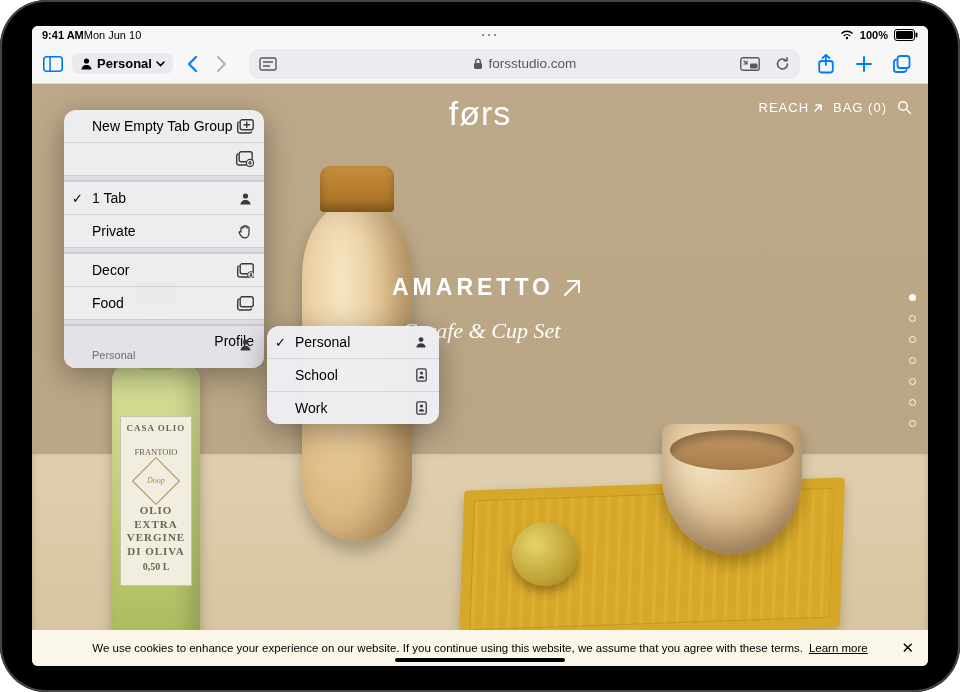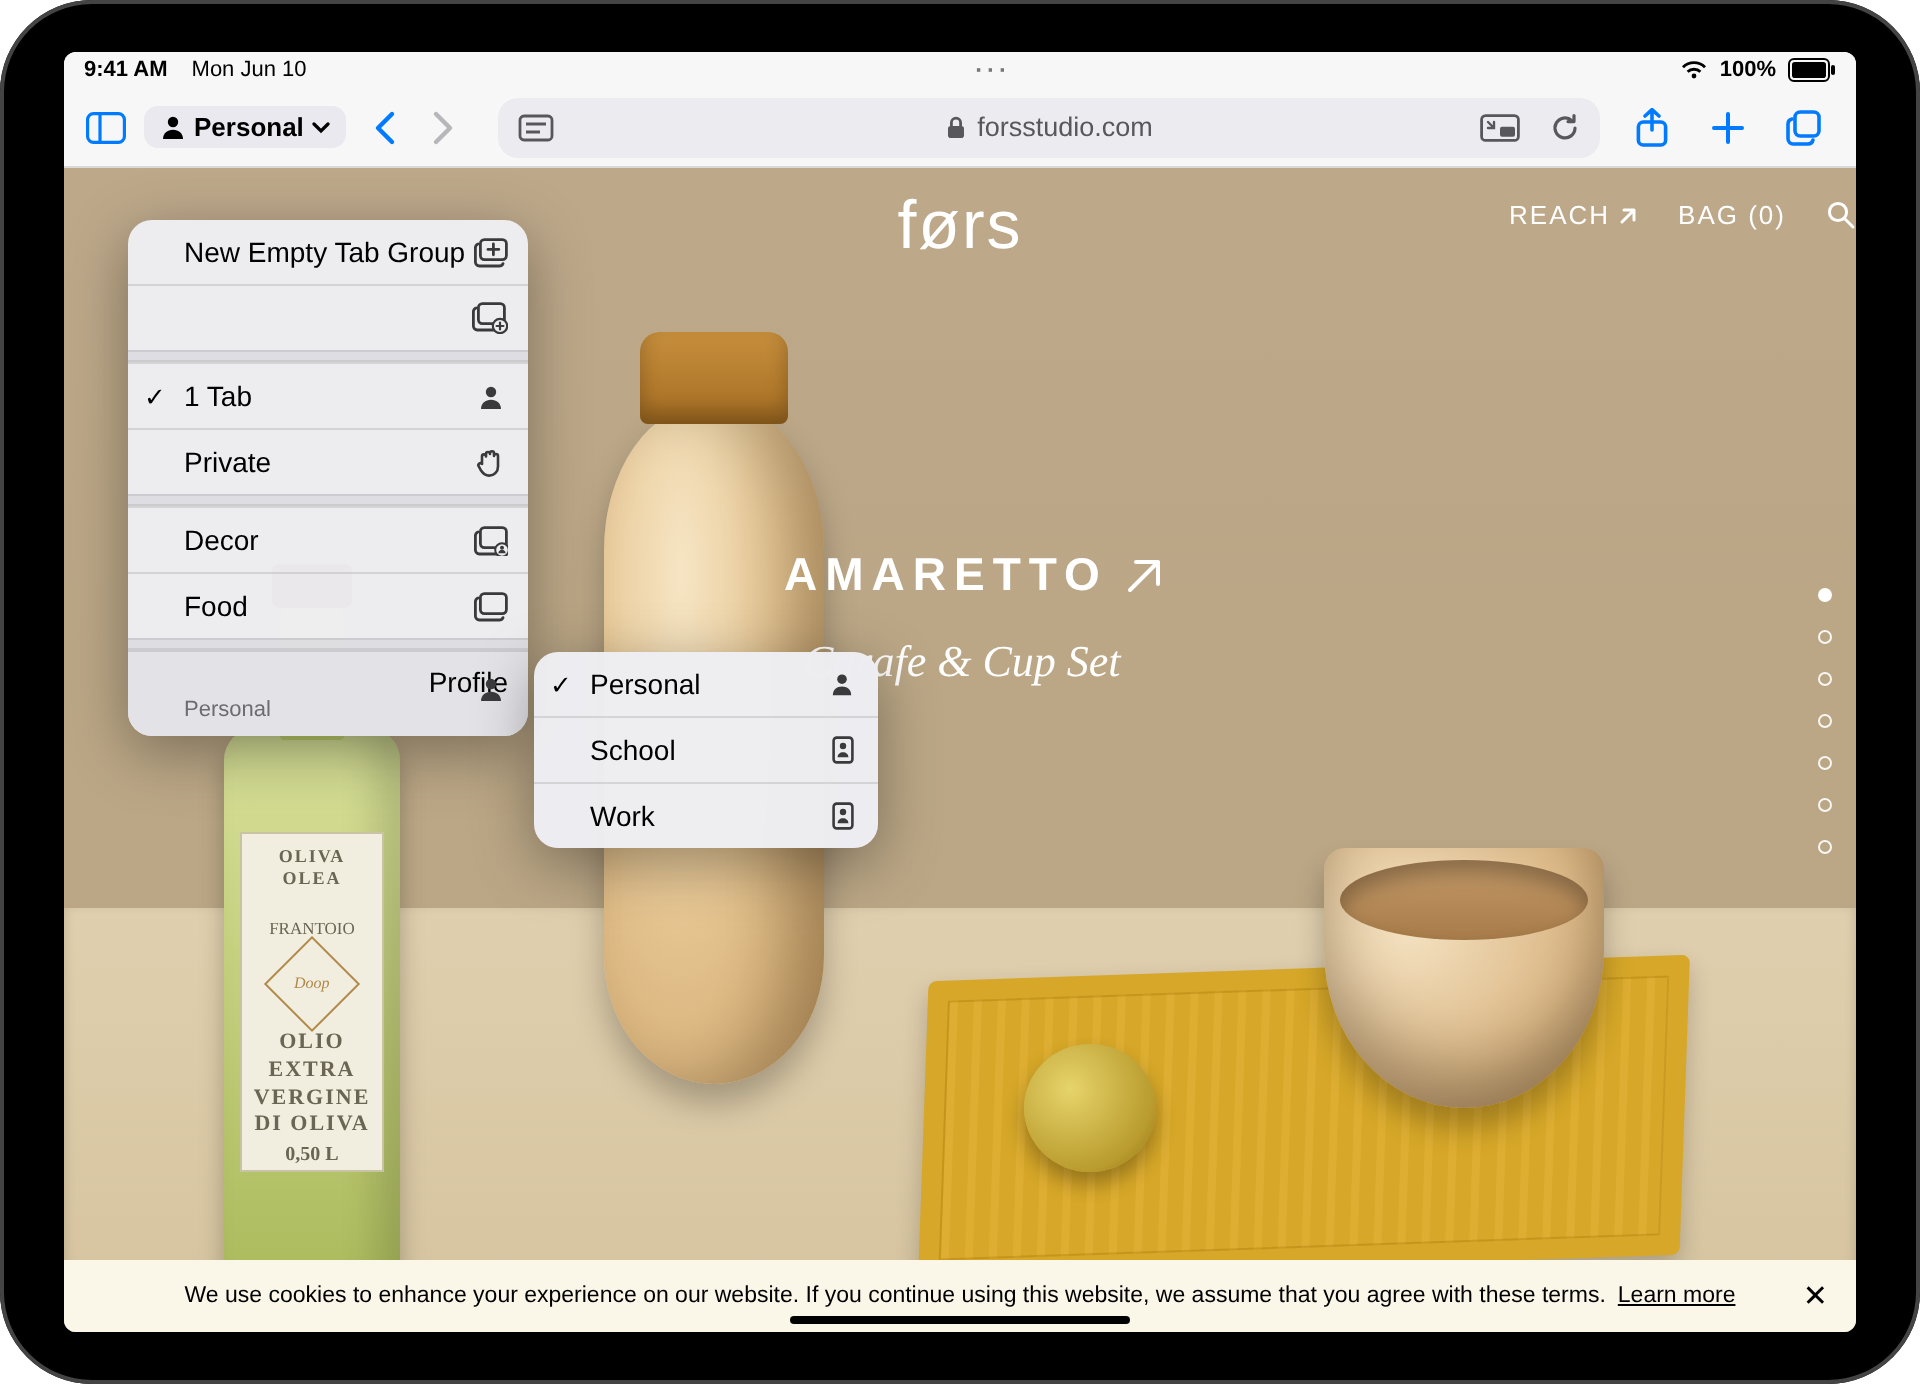--- a/index.html
+++ b/index.html
@@ -13,21 +13,21 @@
   .screen {
     position:absolute; left:32px; top:26px; width:896px; height:640px;
     background:#f7f5ef; border-radius:6px; overflow:hidden;
   }
 
   
   .statusbar {
     height:18px; display:flex; align-items:center; font-size:11px; font-weight:600; color:#000;
     padding:0 10px; background:#f7f7f7;
   }
-  .statusbar .left { flex:0 0 auto; display:flex; gap:12px; }
+  .statusbar .left { flex:0 0 auto; display:flex; gap:0; }
   .statusbar .center { flex:1; text-align:center; color:#777; font-size:12px; letter-spacing:2px; }
   .statusbar .right { flex:0 0 auto; display:flex; align-items:center; gap:6px; }
   .wifi-icon svg, .battery-icon svg { display:block; }
 
   
   .toolbar {
     height:40px; display:flex; align-items:center; padding:0 10px; background:#f7f7f7;
     border-bottom:1px solid #d9d9d9; gap:8px;
   }
   .tb-left { display:flex; align-items:center; gap:8px; flex:0 0 auto; }
@@ -126,21 +126,21 @@
     background:linear-gradient(#c68e3c,#a56d22); border-radius:10px 10px 4px 4px;
     box-shadow: inset 0 -6px 10px rgba(0,0,0,0.25);
   }
 
   
   .brand-logo {
     position:absolute; top:10px; left:50%; transform:translateX(-50%);
     font-size:34px; font-weight:400; color:#fff; letter-spacing:1px;
   }
   .site-nav {
-    position:absolute; top:16px; right:0; display:flex; gap:20px; align-items:center;
+    position:absolute; top:16px; right:16px; display:flex; gap:10px; align-items:center;
     color:#fff; font-size:13px; letter-spacing:1px;
   }
   .site-nav .link { display:flex; align-items:center; gap:4px; }
   .hero-title {
     position:absolute; left:360px; top:190px; color:#fff; font-size:23px;
     letter-spacing:4px; font-weight:700; display:flex; align-items:center; gap:6px;
   }
   .hero-sub {
     position:absolute; left:370px; top:234px; color:#fff; font-size:22px; font-style:italic;
     font-family:"Times New Roman", serif;
@@ -313,21 +313,21 @@
     </div>
 
     <div class="webpage">
       <div class="shelf-surface"></div>
       <div class="napkin"></div>
       <div class="cup"></div>
       <div class="pear"></div>
       <div class="carafe"></div>
       <div class="bottle">
         <div class="bottle-label">
-          <div class="brand">OLIVA OLEA</div>
+          <div class="brand">CASA OLIO</div>
           <div class="text">FRANTOIO</div>
           <div class="stamp">
               <span>Doop</span>
             </div>
           <div class="big">OLIO EXTRA</div>
           <div class="big">VERGINE</div>
           <div class="big">DI OLIVA</div>
           <div class="vol">0,50 L</div>
         </div>
       </div>

